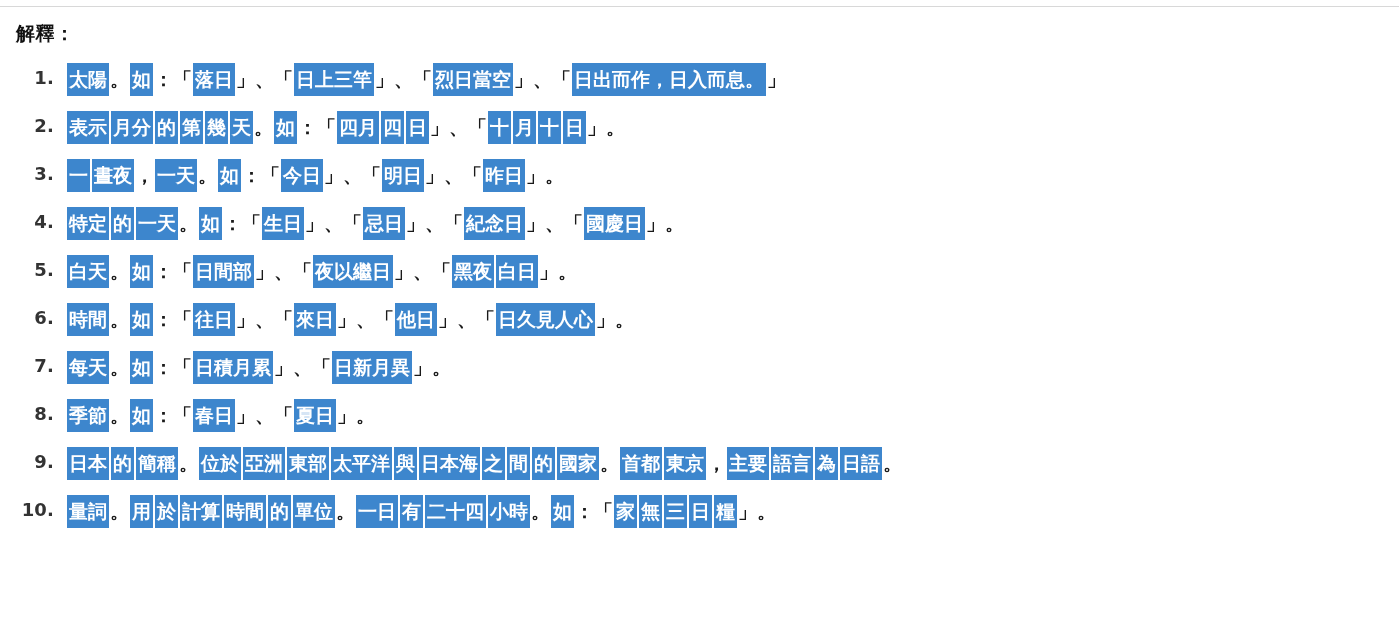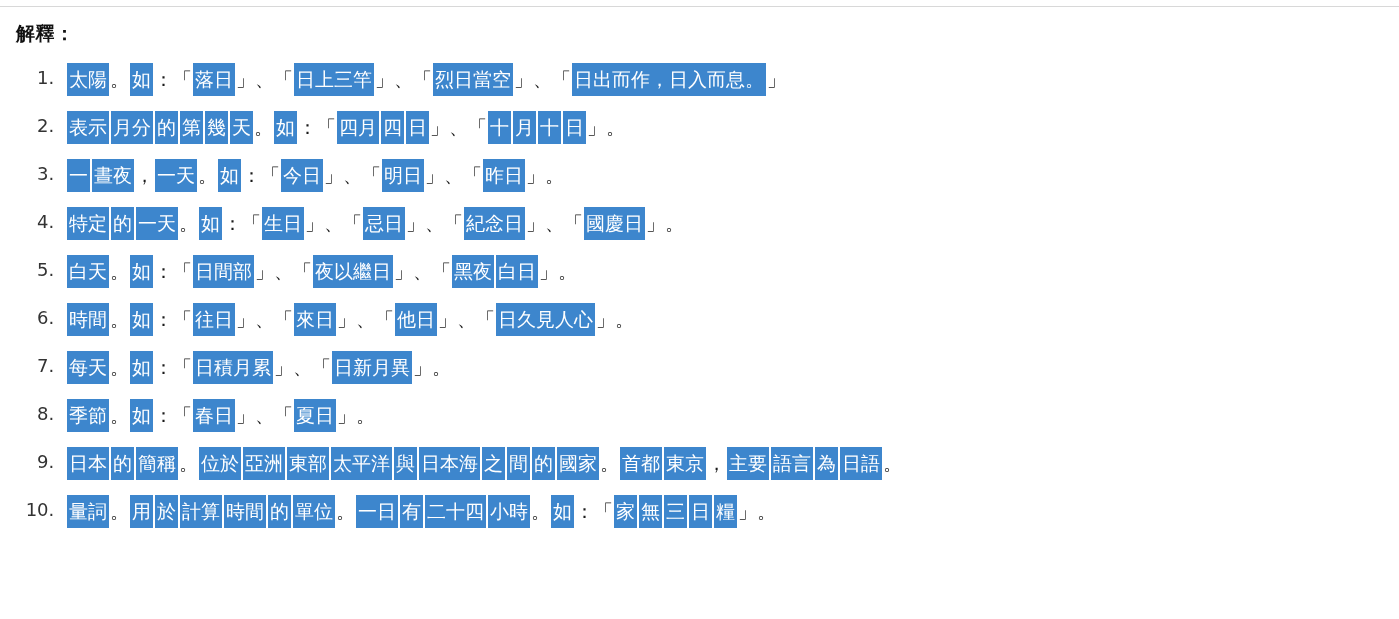--- a/index.html
+++ b/index.html
@@ -67,20 +67,21 @@
     line-height: 0;
   }
   .play-button .speaker-icon svg { display: block; }
   .play-label { display: inline-block; }
 
   ol.sense-list {
     margin: 10px 0 0 0;
     padding: 0 8px 0 52px;
     list-style: decimal;
     list-style-position: outside;
+    font-weight: bold;
   }
   ol.sense-list > li {
     font-family: "DejaVu Serif", "Liberation Serif", serif;
     font-size: 19px;
     line-height: 48px;
     color: #1a1a1a;
     white-space: nowrap;
     padding-left: 6px;
   }
   ol.sense-list > li::marker {

